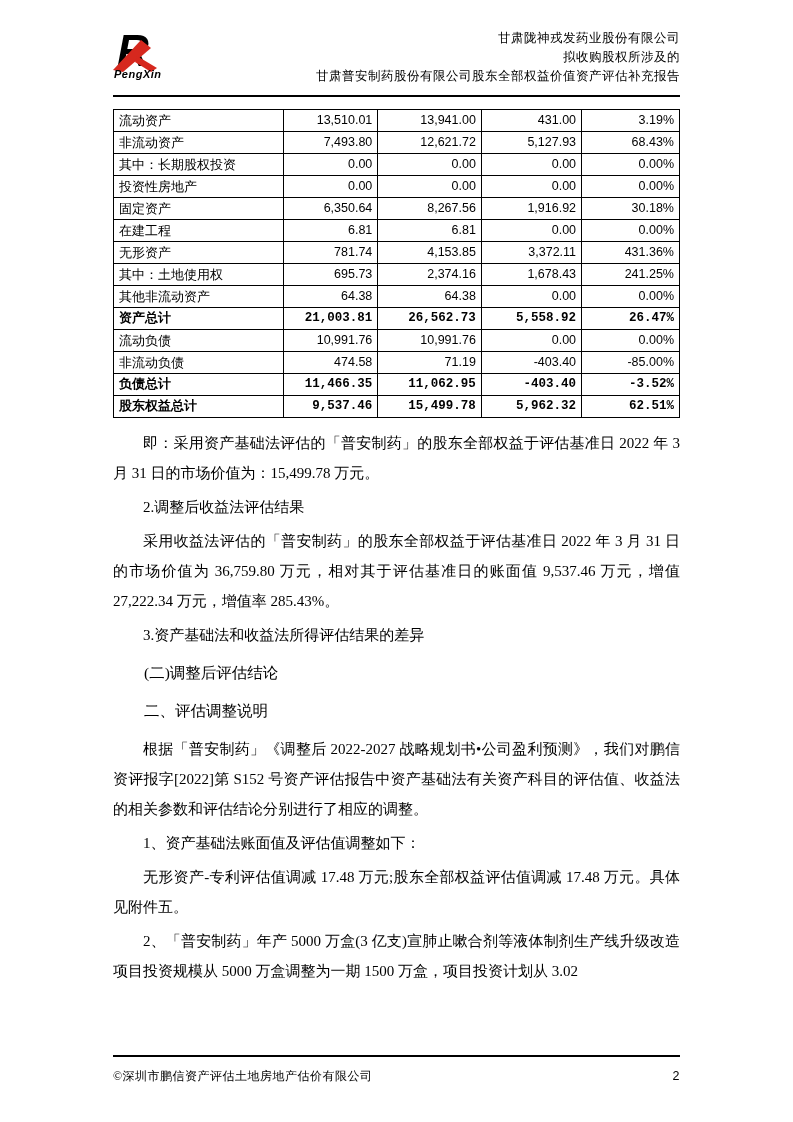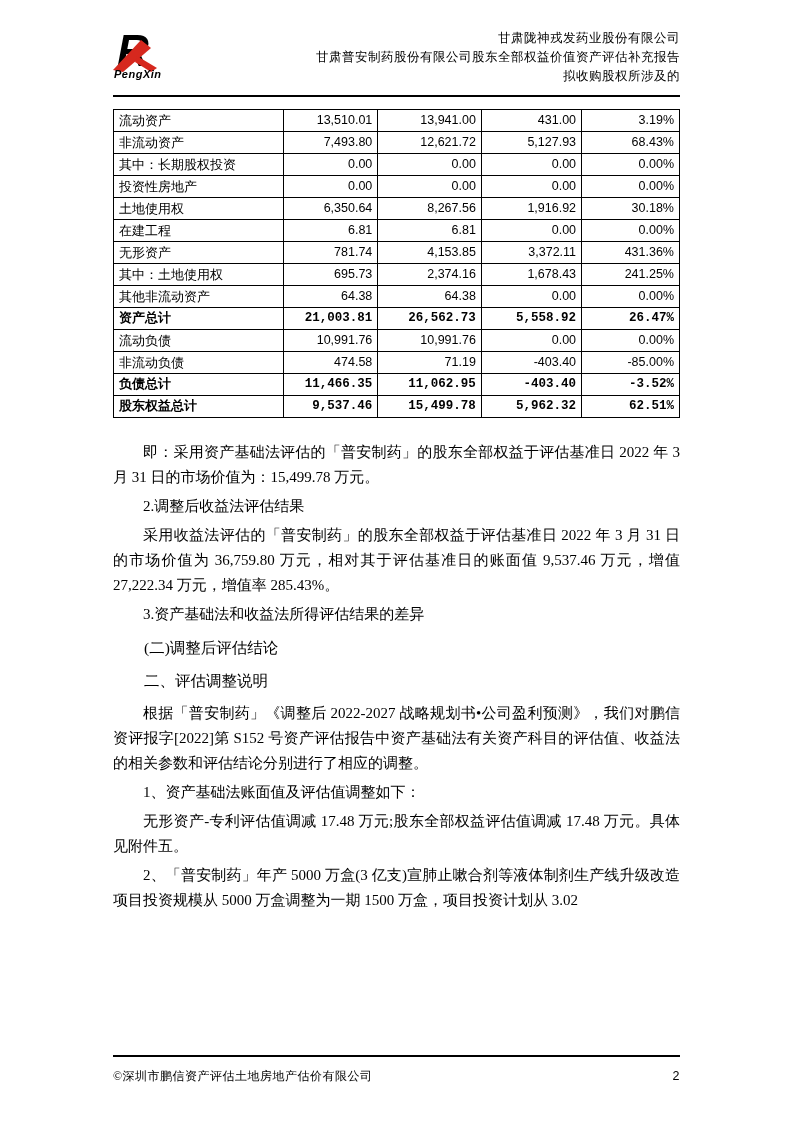--- a/index.html
+++ b/index.html
@@ -48,23 +48,23 @@
   table.fin-table td.num {
     text-align: right;
     font-family: "Liberation Sans", "DejaVu Sans", sans-serif;
     font-size: 12.5px;
   }
   table.fin-table tr.bold td { font-weight: 700; font-family: Liberation Mono, monospace; }
   td.ind1 { padding-left: 33px; }
   td.ind2 { padding-left: 45px; }
   
   .body-content {
-    margin-top: 22px;
+    margin-top: 10px;
     font-size: 15px;
-    line-height: 25px;
+    line-height: 30px;
     text-align: justify;
   }
   .body-content p { margin: 0 0 4px 0; text-indent: 2em; }
   .body-content p.heading { font-weight: 700; margin: 8px 0 8px 0; font-size: 15.5px; }
   .body-content .bold { font-weight: 400; }
   
   .footer {
     position: absolute;
     left: 113px;
     right: 113px;
@@ -89,22 +89,22 @@
     <div class="logo">
       <svg width="62" height="52" viewBox="0 0 62 52">
         <text x="4" y="38" font-family="Liberation Sans, DejaVu Sans, sans-serif" font-size="44" font-weight="900" font-style="italic" fill="#000000">R</text>
         <polygon points="0,42 28,12 38,20 10,44" fill="#d6281e"></polygon>
         <polygon points="24,28 44,40 38,44 22,34" fill="#d6281e"></polygon>
         <text x="1" y="50" font-family="Liberation Sans, DejaVu Sans, sans-serif" font-size="11" font-weight="900" font-style="italic" letter-spacing="0.5" fill="#000000">PengXin</text>
       </svg>
     </div>
     <div class="header-lines">
       <div>甘肃陇神戎发药业股份有限公司</div>
+      <div>拟收购股权所涉及的</div>
       <div>甘肃普安制药股份有限公司股东全部权益价值资产评估补充报告</div>
-      <div>拟收购股权所涉及的</div>
     </div>
   </div>
 
   <div class="rule header-rule"></div>
 
   <table class="fin-table">
     <colgroup>
       <col style="width:30%">
       <col style="width:16.7%">
       <col style="width:18.3%">
@@ -134,21 +134,21 @@
           <td class="num">0.00%</td>
         </tr>
         <tr>
           <td class="label ind1">投资性房地产</td>
           <td class="num">0.00</td>
           <td class="num">0.00</td>
           <td class="num">0.00</td>
           <td class="num">0.00%</td>
         </tr>
         <tr>
-          <td class="label ind1">土地使用权</td>
+          <td class="label ind1">固定资产</td>
           <td class="num">6,350.64</td>
           <td class="num">8,267.56</td>
           <td class="num">1,916.92</td>
           <td class="num">30.18%</td>
         </tr>
         <tr>
           <td class="label ind1">在建工程</td>
           <td class="num">6.81</td>
           <td class="num">6.81</td>
           <td class="num">0.00</td>

